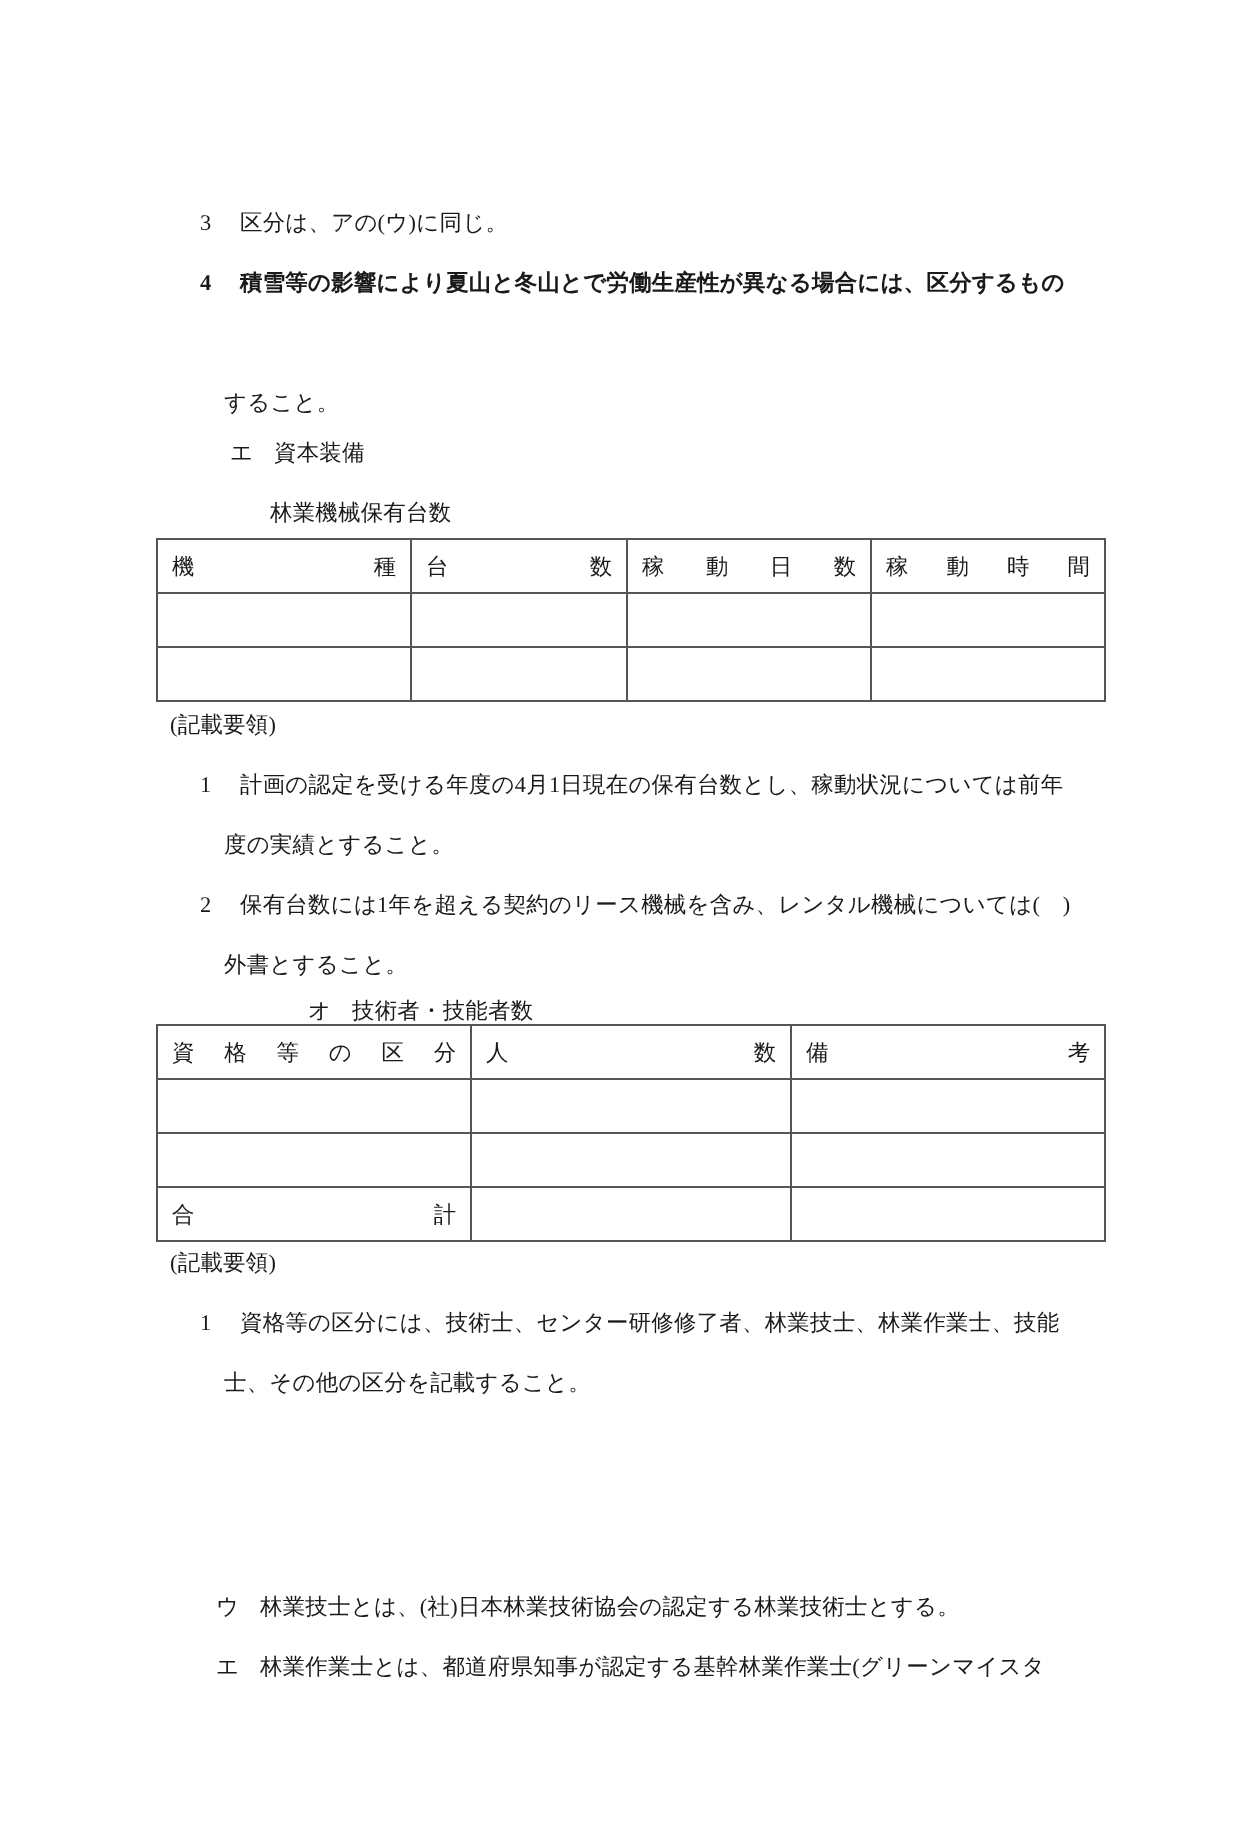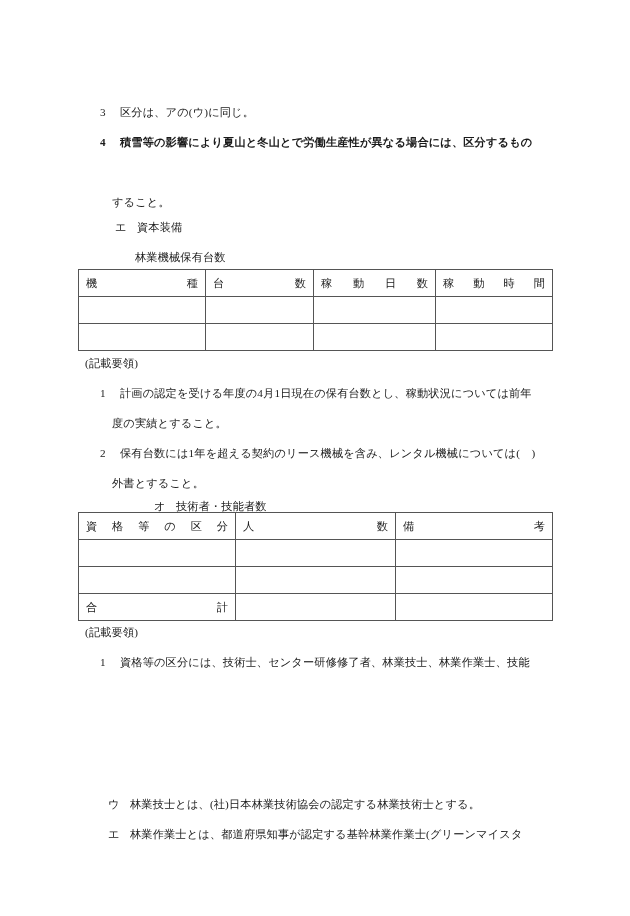--- a/index.html
+++ b/index.html
@@ -202,20 +202,21 @@
         <td></td>
       </tr>
     </tbody>
   </table>
 
   <div class="line" style="left:85px; top:609px;">(記載要領)</div>
 
   <div class="line" style="left:100px; top:639px;">
     <span class="num">1</span><span>資格等の区分には、技術士、センター研修修了者、林業技士、林業作業士、技能</span>
   </div>
+  <div class="line" style="left:112px; top:669px;">士、その他の区分を記載すること。</div>
 
 
 
   <div class="line" style="left:108px; top:811px;">
     <span class="kana">エ</span><span>林業作業士とは、都道府県知事が認定する基幹林業作業士(グリーンマイスタ</span>
   </div>
 
   <div class="line" style="left:108px; top:781px;">
     <span class="kana">ウ</span><span>林業技士とは、(社)日本林業技術協会の認定する林業技術士とする。</span>
   </div>

